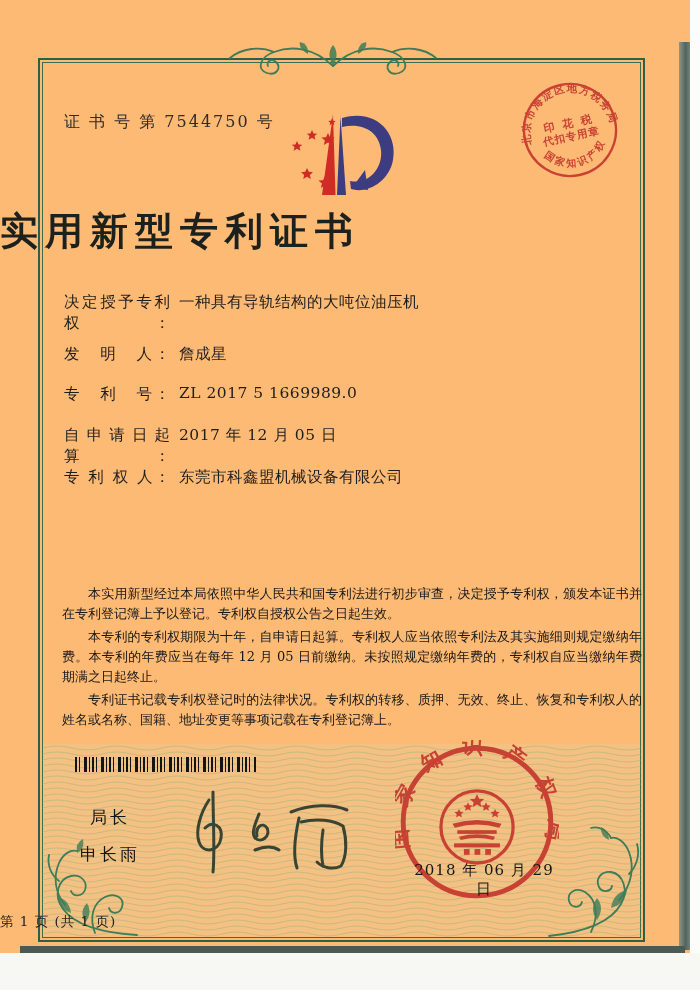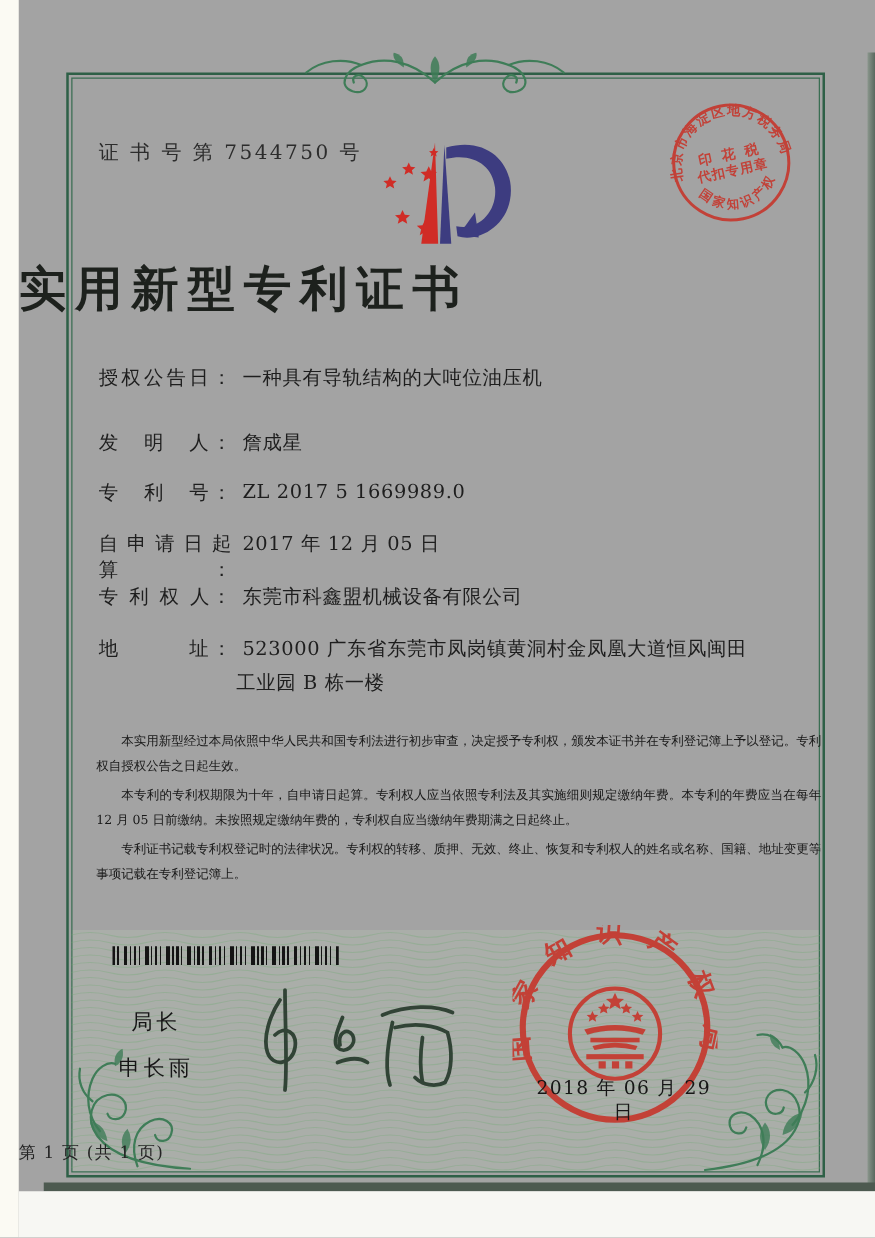--- a/index.html
+++ b/index.html
@@ -1,19 +1,19 @@
 <!DOCTYPE html>
 <html><head>
 <meta charset="utf-8">
 <style>
   * { margin:0; padding:0; box-sizing:border-box; }
   html,body { width:700px; height:990px; }
   body { font-family:"DejaVu Serif","Liberation Serif",serif; background:#fbfaf3; position:relative; overflow:hidden; }
 
-  .paper { position:absolute; inset:0; background:#a3a3a3;margin-left:15px; }
+  .paper { position:absolute; inset:0; background:#fdba74; }
 
   
   .scan-edge-right { position:absolute; left:679px; top:42px; width:11px; height:908px;
     background:linear-gradient(90deg,#8a968c,#55645a 60%,#74837a); }
   .scan-edge-right-white { position:absolute; left:690px; top:0; width:10px; height:990px; background:#fcfcfa; }
   .scan-edge-bottom { position:absolute; left:20px; top:946px; width:665px; height:7px; background:#4d5a50; }
   .scan-below { position:absolute; left:0; top:953px; width:700px; height:37px; background:#f7f7f3; }
 
   
   .frame { position:absolute; left:38px; top:58px; width:607px; height:884px;
@@ -34,21 +34,21 @@
   .tax-stamp { position:absolute; left:520px; top:80px; width:100px; height:100px; z-index:4; opacity:.92; }
 
   .field-row { position:absolute; left:64px; width:575px; font-size:15.5px; color:#1e1e1e; z-index:3; }
   .field-label { display:inline-block; width:106px; text-align:justify; text-align-last:justify; vertical-align:top; }
   .field-value { display:inline-block; margin-left:4px; letter-spacing:.5px; }
   .addr-line2 { margin-left:110px; margin-top:6px; letter-spacing:.5px; }
   .pair2 { position:absolute; left:306px; top:0; }
   .pair2 .field-label { width:100px; }
 
   .paragraphs { position:absolute; left:62px; top:584px; width:580px; z-index:3;
-    font-size:10px; line-height:20px; color:#181818; text-align:justify; }
+    font-size:13px; line-height:20px; color:#181818; text-align:justify; }
   .paragraphs p { text-indent:2em; margin-bottom:3px; }
 
   .barcode { position:absolute; left:75px; top:757px; width:181px; height:15px; z-index:3;
     background:repeating-linear-gradient(90deg,
       #141414 0 2px, transparent 2px 4px,
       #141414 4px 5px, transparent 5px 9px,
       #141414 9px 12px, transparent 12px 14px,
       #141414 14px 15px, transparent 15px 17px); }
 
   .director-block { position:absolute; left:80px; top:806px; z-index:3; font-size:17px; color:#151515; letter-spacing:3px;text-align:center; }
@@ -190,43 +190,38 @@
       </text>
       <text x="50" y="47" text-anchor="middle" font-size="11" font-weight="bold" letter-spacing="2">印 花 税</text>
       <text x="50" y="60" text-anchor="middle" font-size="10.5" font-weight="bold" letter-spacing="1">代扣专用章</text>
       <text font-size="10" font-weight="bold" letter-spacing="2.5">
         <textPath href="#taxArcBot" startOffset="8%">国家知识产权局</textPath>
       </text>
     </g>
   </svg>
 
   <div class="field-row" style="top:292px">
-    <span class="field-label">授权公告日：</span>
+    <span class="field-label">决定授予专利权：</span>
     <span class="field-value">一种具有导轨结构的大吨位油压机</span>
   </div>
   <div class="field-row" style="top:344px">
     <span class="field-label">发　明　人：</span>
     <span class="field-value">詹成星</span>
   </div>
   <div class="field-row" style="top:384px">
     <span class="field-label">专　利　号：</span>
     <span class="field-value">ZL 2017 5 1669989.0</span>
   </div>
   <div class="field-row" style="top:425px">
     <span class="field-label">自申请日起算：</span>
     <span class="field-value">2017 年 12 月 05 日</span>
   </div>
   <div class="field-row" style="top:467px">
     <span class="field-label">专 利 权 人：</span>
     <span class="field-value">东莞市科鑫盟机械设备有限公司</span>
-  </div>
-  <div class="field-row" style="top:509px">
-    <span class="field-label">地　　　址：</span>
-    <span class="field-value">523000 广东省东莞市凤岗镇黄洞村金凤凰大道恒风闽田</span>
-    <div class="addr-line2">工业园 B 栋一楼</div>
   </div>
 
   <div class="paragraphs">
     <p>本实用新型经过本局依照中华人民共和国专利法进行初步审查，决定授予专利权，颁发本证书并在专利登记簿上予以登记。专利权自授权公告之日起生效。</p>
     <p>本专利的专利权期限为十年，自申请日起算。专利权人应当依照专利法及其实施细则规定缴纳年费。本专利的年费应当在每年 12 月 05 日前缴纳。未按照规定缴纳年费的，专利权自应当缴纳年费期满之日起终止。</p>
     <p>专利证书记载专利权登记时的法律状况。专利权的转移、质押、无效、终止、恢复和专利权人的姓名或名称、国籍、地址变更等事项记载在专利登记簿上。</p>
   </div>
 
   <div class="barcode"></div>
 

